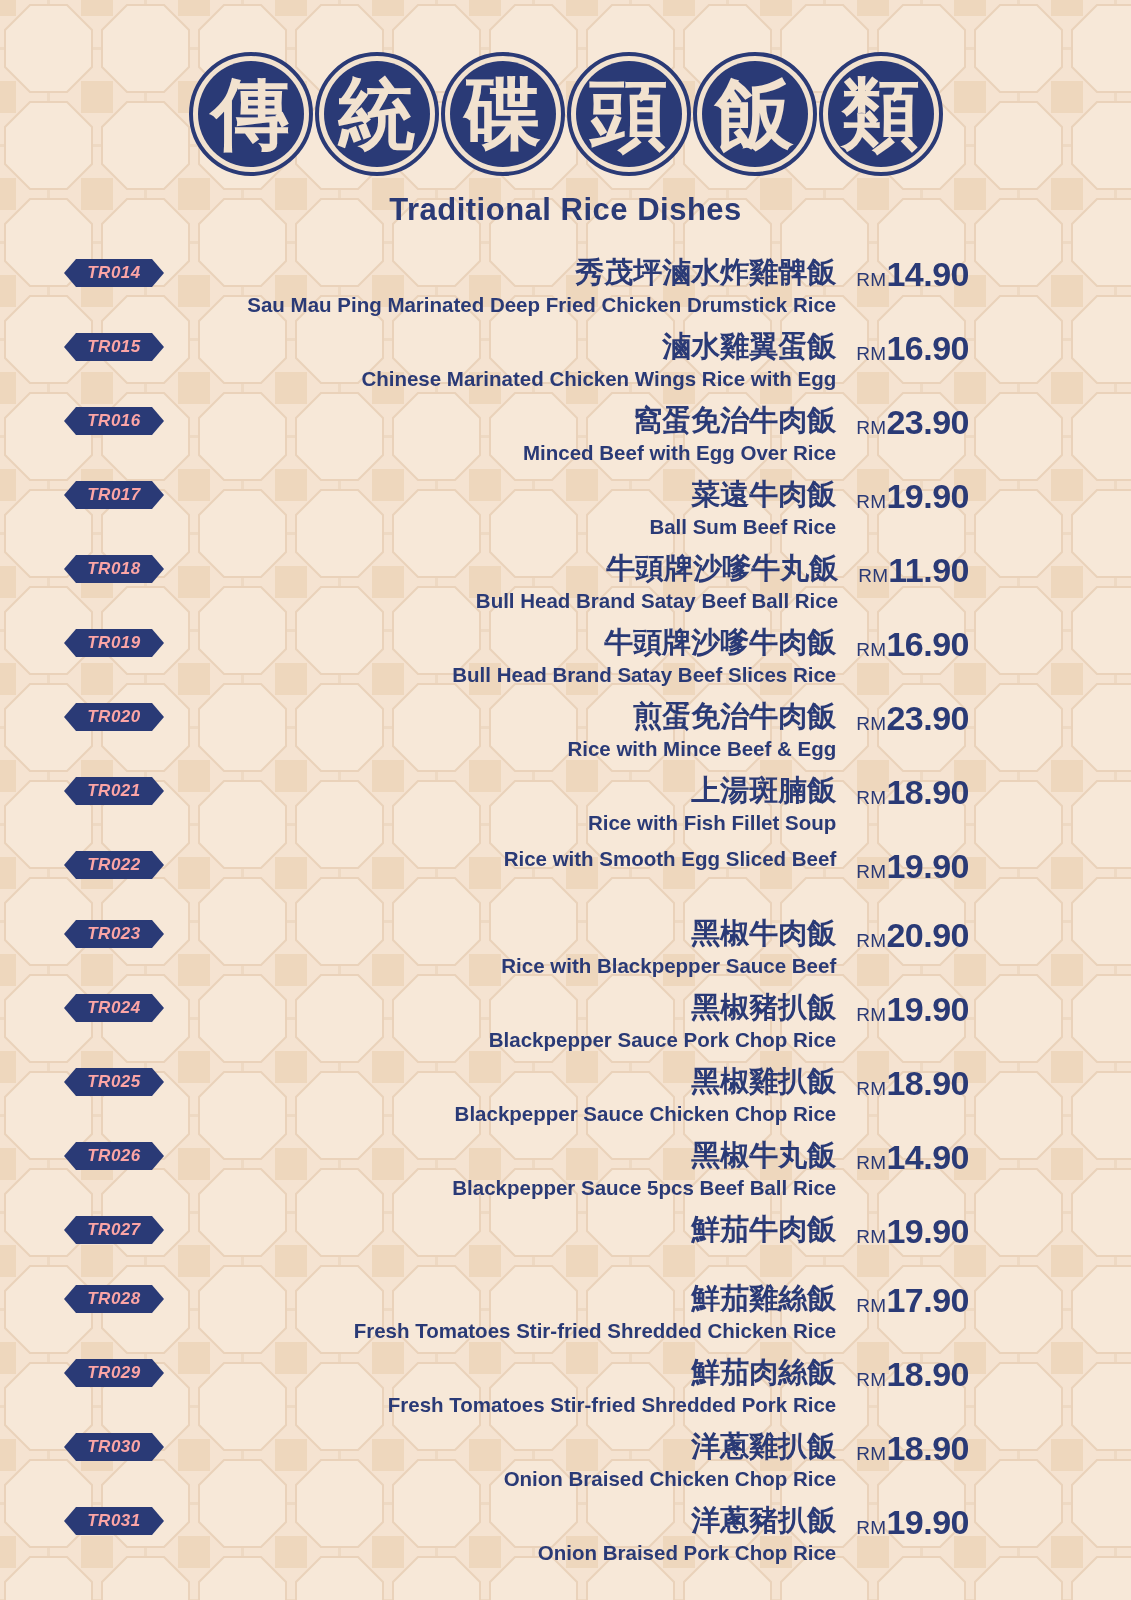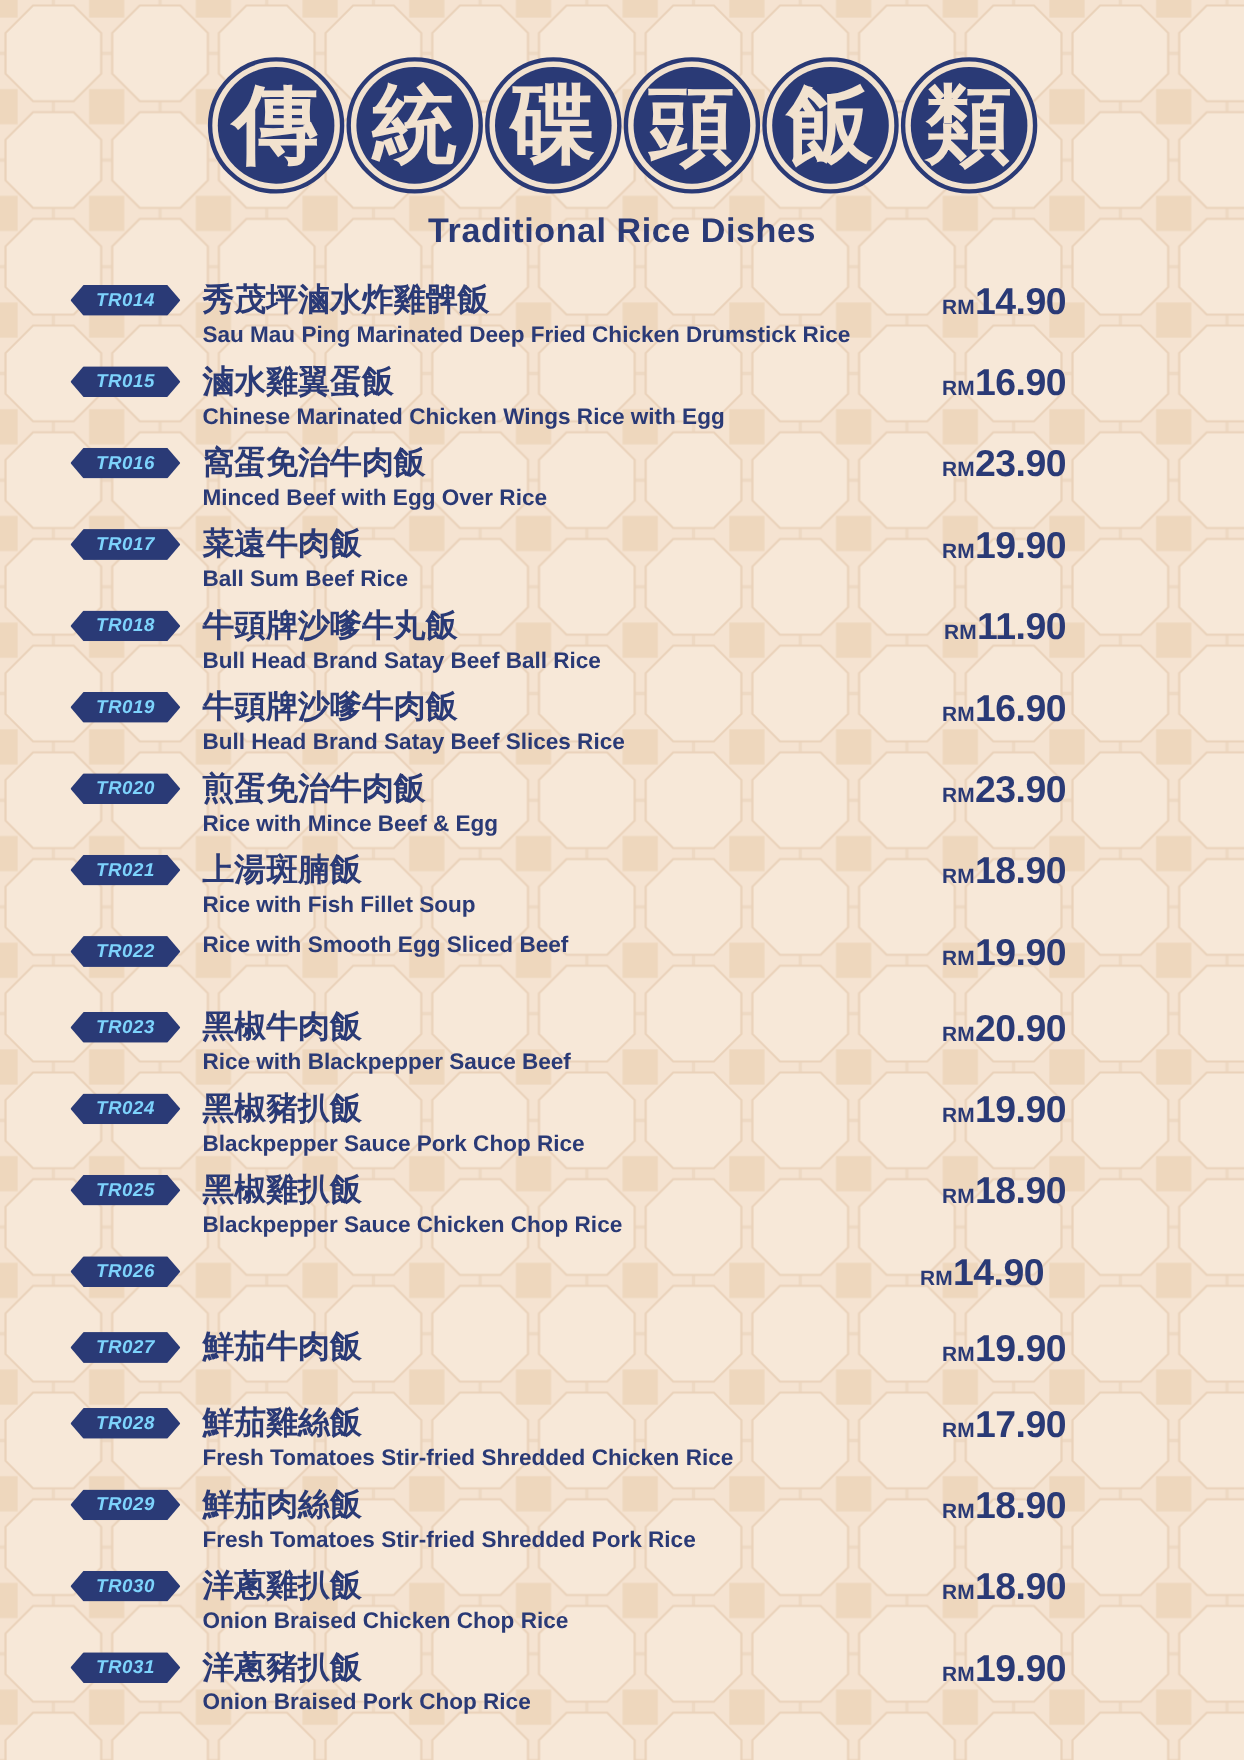--- a/index.html
+++ b/index.html
@@ -80,27 +80,27 @@
   }
   .code-badge {
     margin-top: 6px;
     width: 100px;
     height: 28px;
     background: #2a3a76;
     clip-path: polygon(0 50%, 12% 0, 88% 0, 100% 50%, 88% 100%, 12% 100%);
     display: flex;
     align-items: center;
     justify-content: center;
-    color: #7dd3fc;
+    color: #fca5a5;
     font-size: 17px;
     font-weight: 700;
     font-style: italic;
     letter-spacing: 0.5px;
   }
-  .item-names { min-width: 0; }
+  .item-names { min-width: 0; text-align: right; }
   .name-zh {
     font-family: "DejaVu Serif", serif;
     font-size: 29px;
     font-weight: 700;
     line-height: 38px;
     color: #2a3a76;
   }
   .name-en {
     margin-top: 1px;
     font-size: 20.5px;
@@ -111,21 +111,21 @@
   .price {
     display: flex;
     align-items: baseline;
     justify-content: flex-end;
     margin-top: 2px;
     color: #2a3a76;
     white-space: nowrap;
   }
   .price .currency {
     font-size: 19px;
-    font-weight: 700;
+    font-weight: 400;
     letter-spacing: 0.3px;
   }
   .price .amount {
     font-size: 34px;
     font-weight: 800;
     letter-spacing: -0.5px;
   }
 </style>
 </head>
 <body>
@@ -328,20 +328,24 @@
       <div class="name-en">Blackpepper Sauce Chicken Chop Rice</div>
     </div>
     <div class="price">
       <span class="currency">RM</span>
           <span class="amount">18.90</span>
     </div>
   </div>
 
   <div class="menu-item">
     <div class="code-badge">TR026</div>
+    <div class="item-names">
+      <div class="name-zh">黑椒牛丸飯</div>
+      <div class="name-en">Blackpepper Sauce 5pcs Beef Ball Rice</div>
+    </div>
     <div class="price">
       <span class="currency">RM</span>
           <span class="amount">14.90</span>
     </div>
   </div>
 
   <div class="menu-item">
     <div class="code-badge">TR027</div>
     <div class="item-names">
       <div class="name-zh">鮮茄牛肉飯</div>

